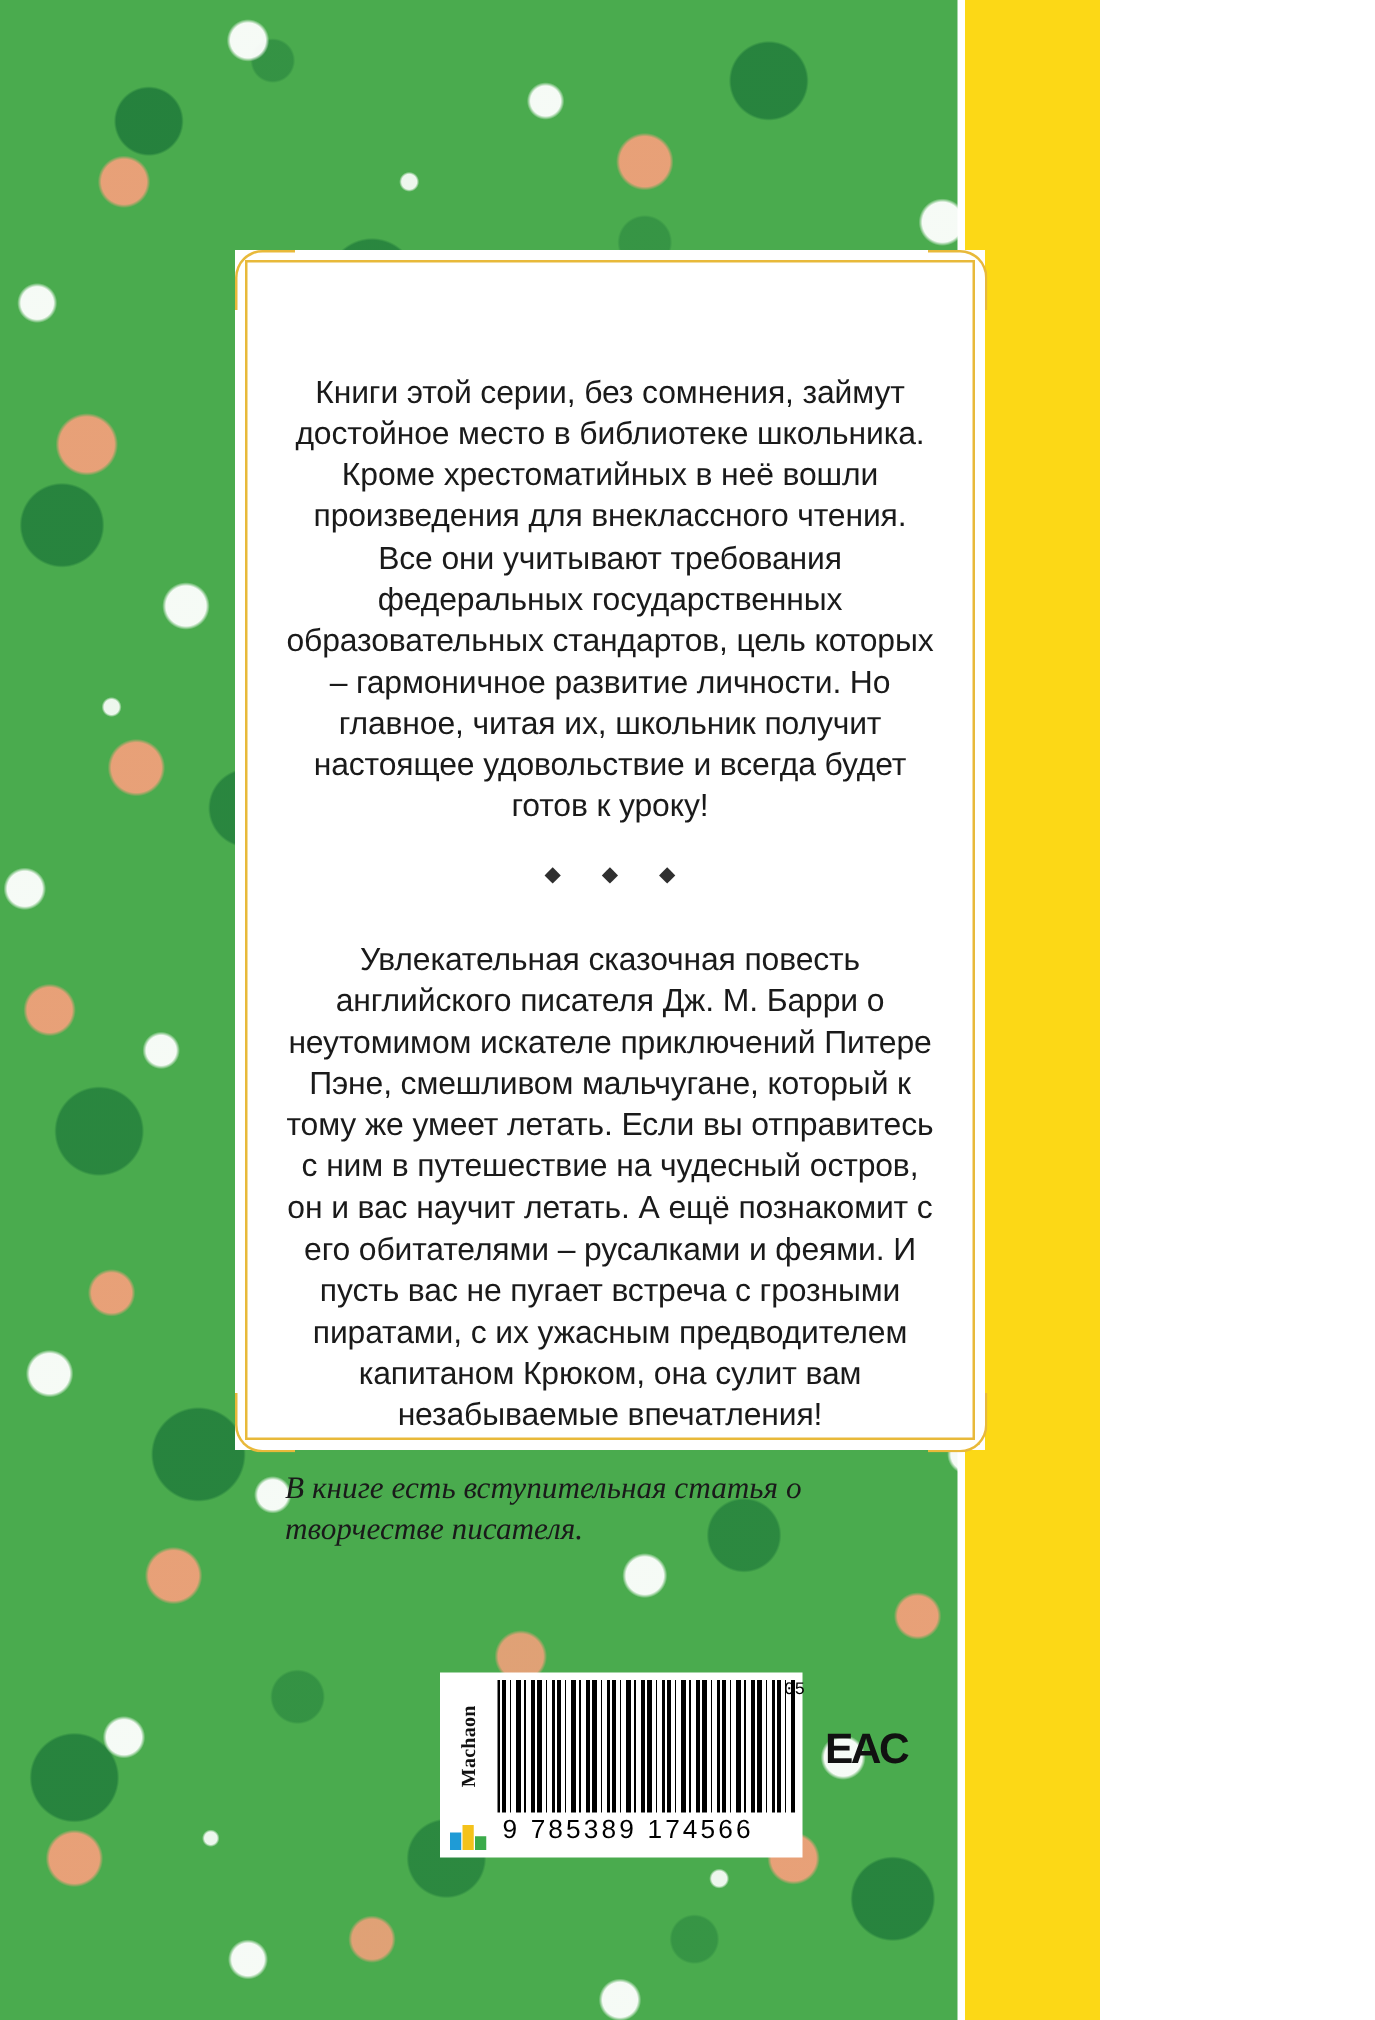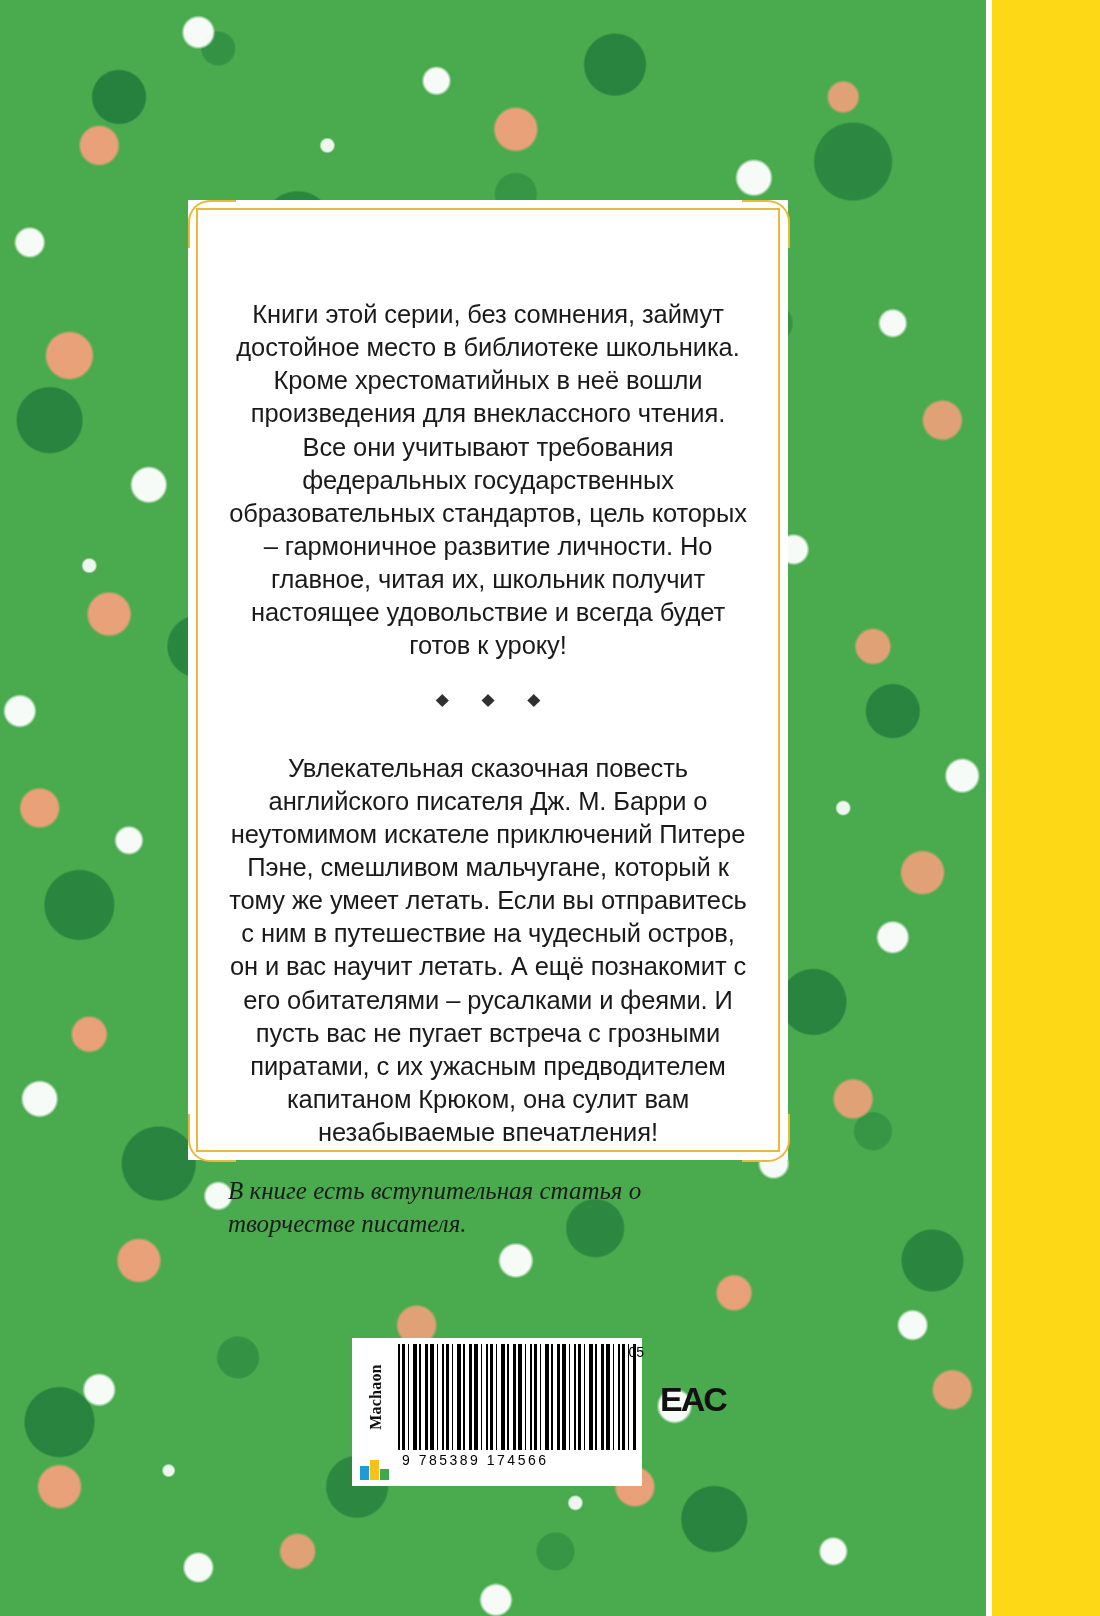--- a/index.html
+++ b/index.html
@@ -10,21 +10,21 @@
   body {
     width: 1100px;
     height: 1616px;
     overflow: hidden;
     font-family: "Liberation Sans", sans-serif;
   }
 
   
   #cover {
     position: relative;
-    width: 1100px;
+    width: 880px;
     height: 1616px;
     background: #ffffff;
     overflow: hidden;
   }
 
   
   #spine-strip {
     position: absolute;
     top: 0;
     right: 0;
@@ -273,31 +273,31 @@
     width: 238px;
     background-image:
       repeating-linear-gradient(90deg,
         #000 0 2px, #fff 2px 4px, #000 4px 7px, #fff 7px 10px,
         #000 10px 11px, #fff 11px 15px, #000 15px 19px, #fff 19px 21px,
         #000 21px 23px, #fff 23px 27px, #000 27px 30px, #fff 30px 32px,
         #000 32px 36px, #fff 36px 39px, #000 39px 40px, #fff 40px 44px);
   }
   #barcode-digits {
     font-family: "Liberation Sans", sans-serif;
-    font-size: 14px;
+    font-size: 21px;
     letter-spacing: 2.5px;
     color: #000;
     margin-top: 2px;
     padding-left: 4px;
   }
   #barcode-addon {
     position: absolute;
     right: -2px;
     top: 6px;
-    font-family: Liberation Sans, sans-serif;
+    font-family: Liberation Mono, monospace;
     font-size: 14px;
     color: #000;
   }
 
   
   #eac-mark {
     position: absolute;
     left: 660px;
     top: 1380px;
     z-index: 4;

